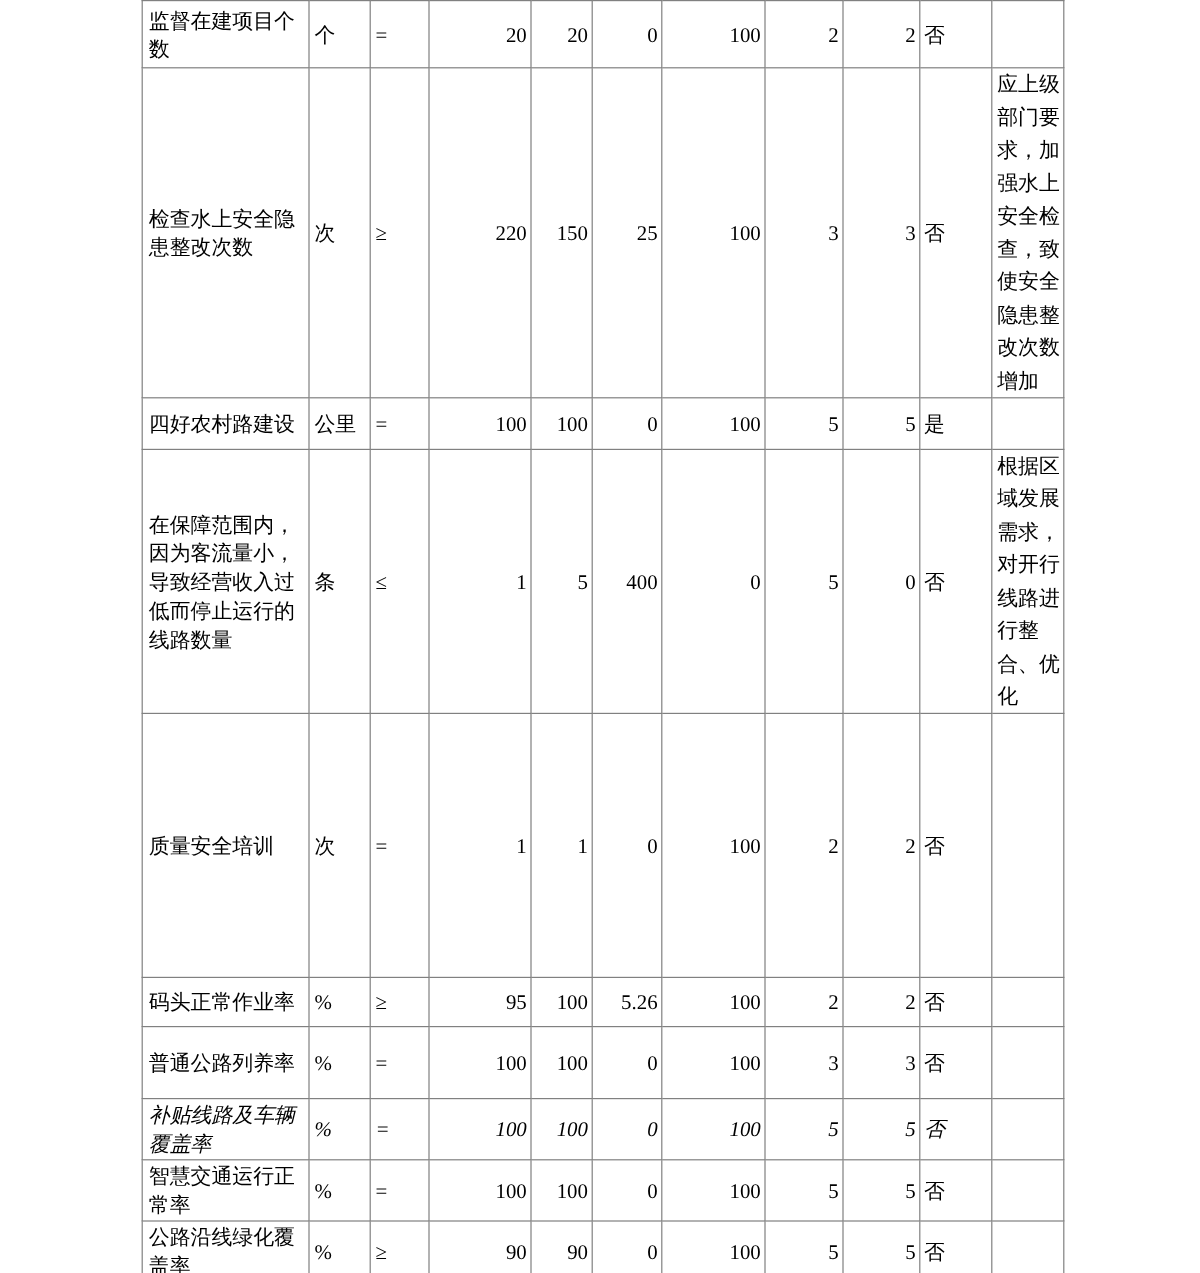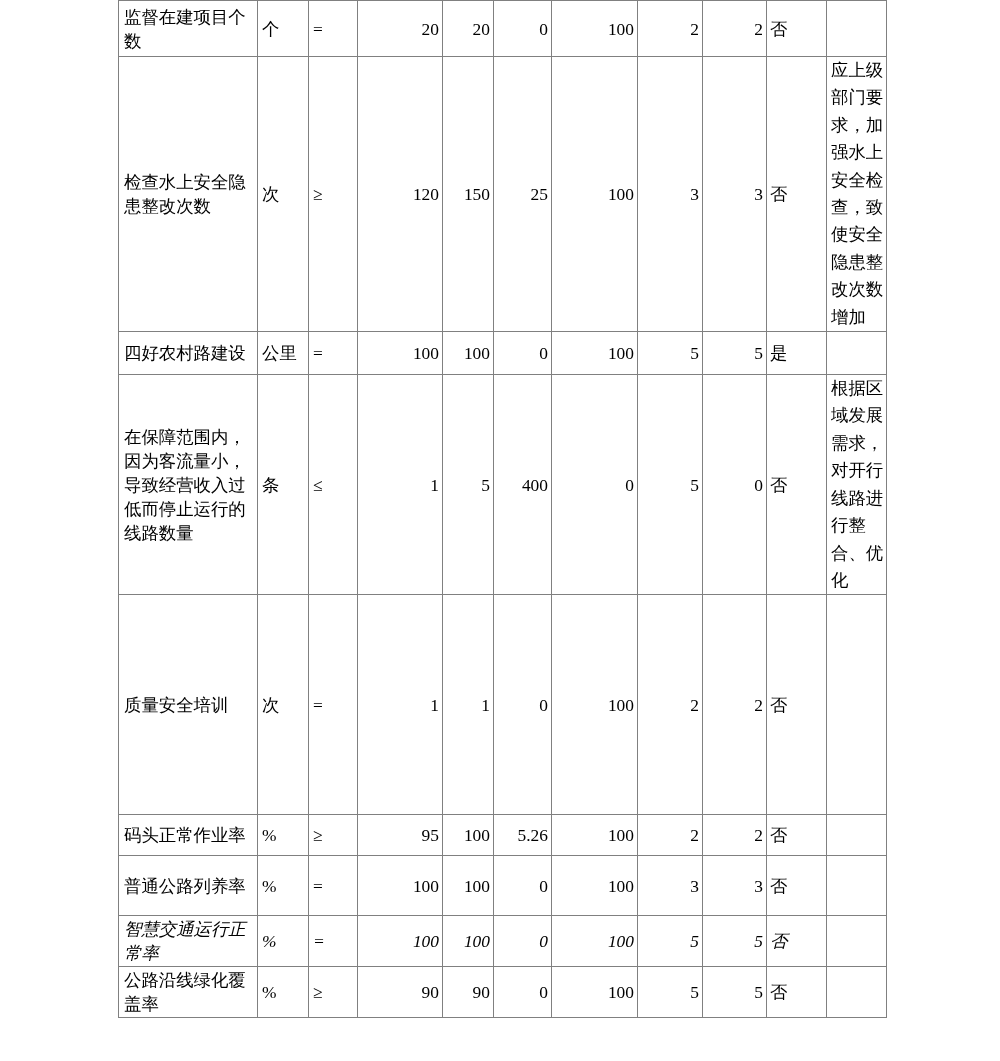--- a/index.html
+++ b/index.html
@@ -81,21 +81,21 @@
           <td class="num" style="border-color: rgb(128, 128, 128);">100</td>
           <td class="num" style="border-color: rgb(128, 128, 128);">2</td>
           <td class="num" style="border-color: rgb(128, 128, 128);">2</td>
           <td class="flag" style="border-color: rgb(128, 128, 128);">否</td>
           <td class="remark" style="border-color: rgb(128, 128, 128);"></td>
         </tr>
         <tr>
           <td class="name" style="border-color: rgb(128, 128, 128);">检查水上安全隐患整改次数</td>
           <td class="unit" style="border-color: rgb(128, 128, 128);">次</td>
           <td class="op" style="border-color: rgb(128, 128, 128);">≥</td>
-          <td class="num" style="border-color: rgb(128, 128, 128);">120</td>
+          <td class="num" style="border-color: rgb(128, 128, 128);">220</td>
           <td class="num" style="border-color: rgb(128, 128, 128);">150</td>
           <td class="num" style="border-color: rgb(128, 128, 128);">25</td>
           <td class="num" style="border-color: rgb(128, 128, 128);">100</td>
           <td class="num" style="border-color: rgb(128, 128, 128);">3</td>
           <td class="num" style="border-color: rgb(128, 128, 128);">3</td>
           <td class="flag" style="border-color: rgb(128, 128, 128);">否</td>
           <td class="remark" style="border-color: rgb(128, 128, 128); margin-left: 20px;">应上级部门要求，加强水上安全检查，致使安全隐患整改次数增加</td>
         </tr>
         <tr>
           <td class="name" style="border-color: rgb(128, 128, 128);">四好农村路建设</td>
@@ -152,20 +152,33 @@
         <tr>
           <td class="name" style="border-color: rgb(128, 128, 128);">普通公路列养率</td>
           <td class="unit" style="border-color: rgb(128, 128, 128);">%</td>
           <td class="op" style="border-color: rgb(128, 128, 128);">=</td>
           <td class="num" style="border-color: rgb(128, 128, 128);">100</td>
           <td class="num" style="border-color: rgb(128, 128, 128);">100</td>
           <td class="num" style="border-color: rgb(128, 128, 128);">0</td>
           <td class="num" style="border-color: rgb(128, 128, 128);">100</td>
           <td class="num" style="border-color: rgb(128, 128, 128);">3</td>
           <td class="num" style="border-color: rgb(128, 128, 128);">3</td>
+          <td class="flag" style="border-color: rgb(128, 128, 128);">否</td>
+          <td class="remark" style="border-color: rgb(128, 128, 128);"></td>
+        </tr>
+        <tr>
+          <td class="name" style="border-color: rgb(128, 128, 128);">补贴线路及车辆覆盖率</td>
+          <td class="unit" style="border-color: rgb(128, 128, 128);">%</td>
+          <td class="op" style="border-color: rgb(128, 128, 128);">=</td>
+          <td class="num" style="border-color: rgb(128, 128, 128);">100</td>
+          <td class="num" style="border-color: rgb(128, 128, 128);">100</td>
+          <td class="num" style="border-color: rgb(128, 128, 128);">0</td>
+          <td class="num" style="border-color: rgb(128, 128, 128);">100</td>
+          <td class="num" style="border-color: rgb(128, 128, 128);">5</td>
+          <td class="num" style="border-color: rgb(128, 128, 128);">5</td>
           <td class="flag" style="border-color: rgb(128, 128, 128);">否</td>
           <td class="remark" style="border-color: rgb(128, 128, 128);"></td>
         </tr>
         <tr>
           <td class="name" style="border-color: rgb(128, 128, 128);">智慧交通运行正常率</td>
           <td class="unit" style="border-color: rgb(128, 128, 128);">%</td>
           <td class="op" style="border-color: rgb(128, 128, 128);">=</td>
           <td class="num" style="border-color: rgb(128, 128, 128);">100</td>
           <td class="num" style="border-color: rgb(128, 128, 128);">100</td>
           <td class="num" style="border-color: rgb(128, 128, 128);">0</td>

